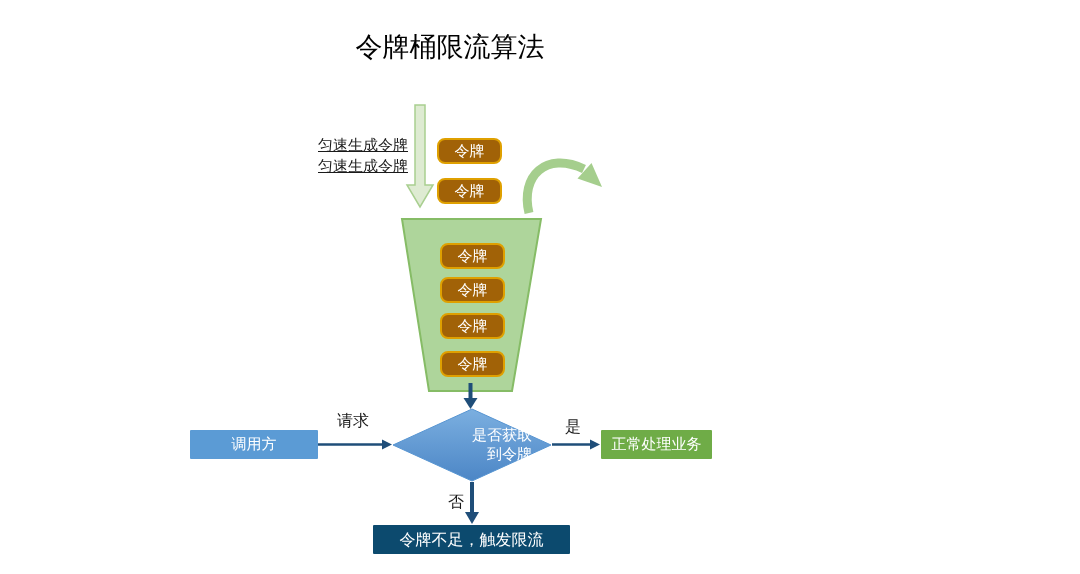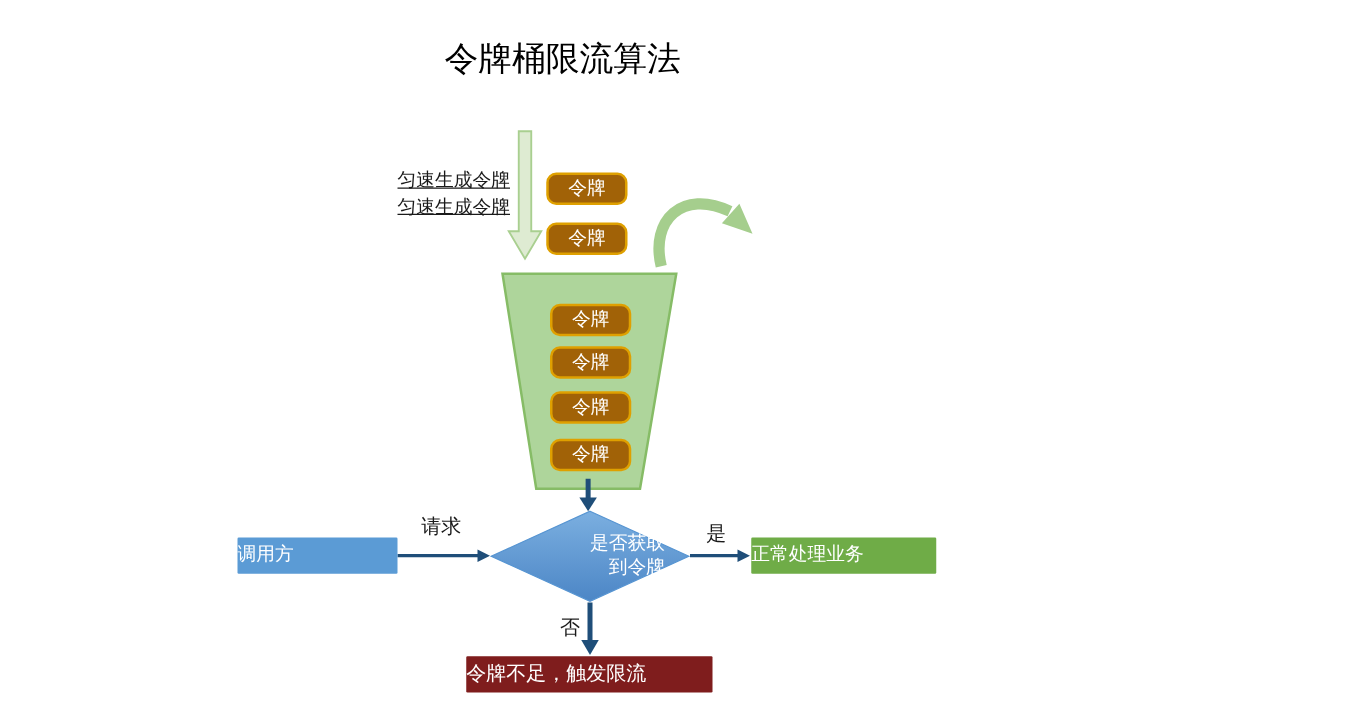--- a/index.html
+++ b/index.html
@@ -30,25 +30,25 @@
     border-radius: 8px;
     color: #ffffff;
     font-size: 15px;
     line-height: 22px;
     text-align: center;
   }
   .node {
     border-radius: 1px;
     color: #ffffff;
     font-size: 15px;
-    text-align: left;
+    text-align: center;
   }
   .node-caller   { left: 190px; top: 430px; width: 128px; height: 29px; line-height: 29px; background: #5B9BD5; }
-  .node-success  { left: 601px; top: 430px; width: 148px; height: 29px; line-height: 29px; background: #6FAC47; }
-  .node-limited  { left: 373px; top: 525px; width: 197px; height: 29px; line-height: 29px; background: #7f1d1d; font-size: 16px; }
+  .node-success  { left: 601px; top: 430px; width: 111px; height: 29px; line-height: 29px; background: #6FAC47; }
+  .node-limited  { left: 373px; top: 525px; width: 197px; height: 29px; line-height: 29px; background: #0c4a6e; font-size: 16px; }
   .decision-label {
     left: 412px; top: 426px; width: 120px;
     text-align: right;
     color: #ffffff;
     font-size: 15px;
     line-height: 19px;
   }
 </style>
 </head>
 <body>

